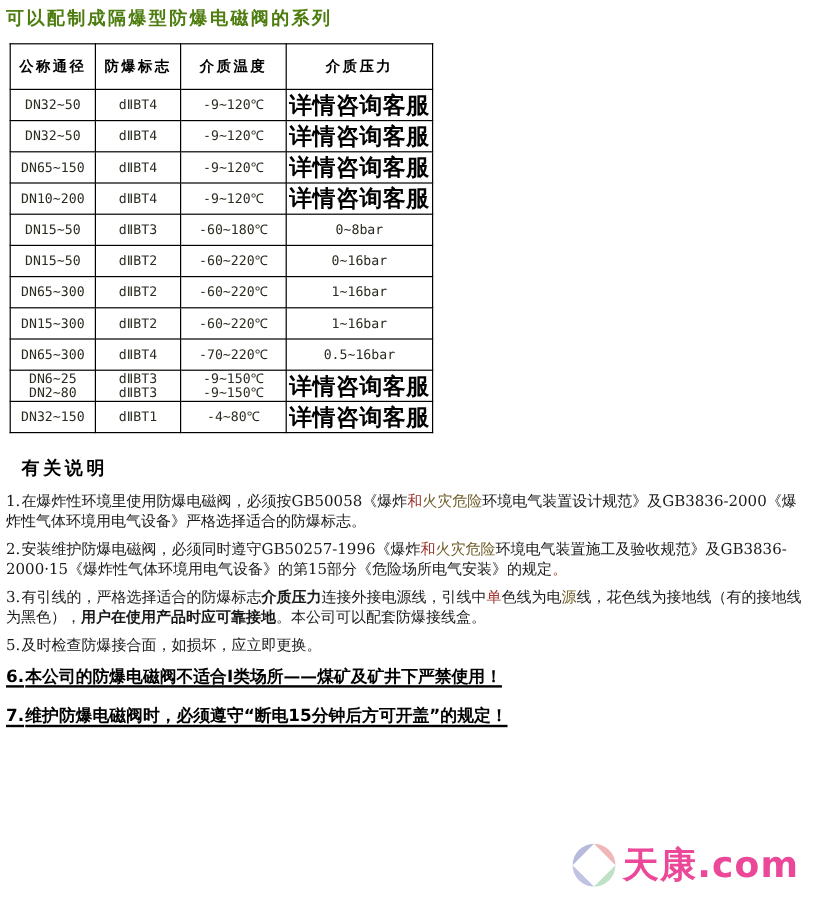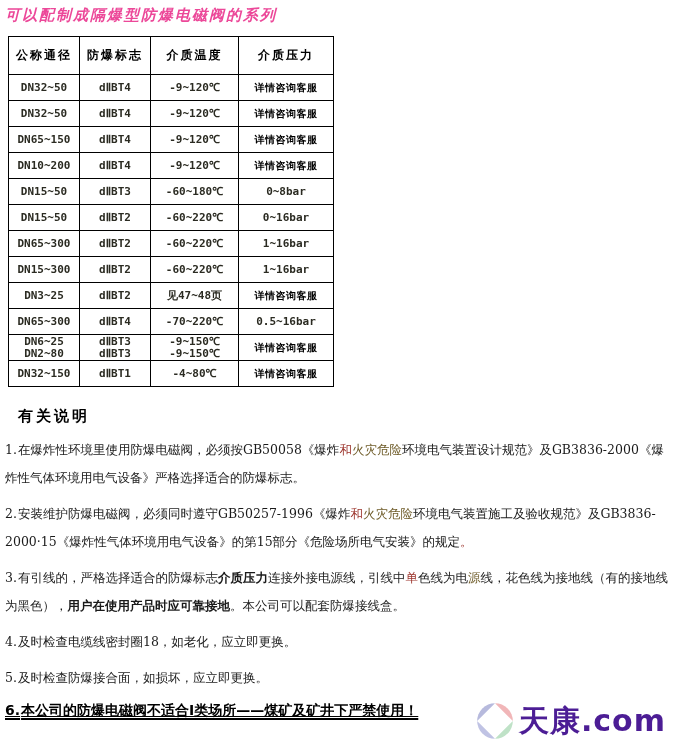--- a/index.html
+++ b/index.html
@@ -11,90 +11,87 @@
     background: #ffffff;
     font-family: "DejaVu Sans", sans-serif;
     color: #1a1a1a;
     overflow: hidden;
   }
   .title {
     padding: 6px 0 0 5px;
     font-size: 15px;
     font-weight: bold;
     letter-spacing: 2px;
-    color: #ec4899;
-    font-style: italic;
+    color: #4d7c0f;
   }
   table.spec {
     border-collapse: collapse;
     margin: 11px 0 0 8px;
     table-layout: fixed;
   }
   table.spec th, table.spec td {
     border: 1px solid #000;
     text-align: center;
     vertical-align: middle;
     padding: 0 2px;
-    font-weight: bold;
   }
   table.spec th {
     height: 38px;
     font-size: 12px;
     font-weight: bold;
     letter-spacing: 2px;
     color: #000;
   }
   table.spec td {
     height: 26px;
     font-size: 11px;
     font-family: "DejaVu Sans Mono", "Liberation Mono", monospace;
     color: #2b2b22;
     white-space: pre-line;
     line-height: 12px;
   }
   table.spec td.contact {
     font-family: "DejaVu Sans", sans-serif;
     font-weight: bold;
-    font-size: 10px;
+    font-size: 19px;
     color: #000;
     letter-spacing: 0.5px;
     white-space: nowrap;
   }
   .col-dn   { width: 71px; }
   .col-mark { width: 71px; }
   .col-temp { width: 88px; }
   .col-pres { width: 95px; }
 
   .notes-heading {
     margin: 20px 0 10px 18px;
     font-size: 15px;
     font-weight: bold;
     letter-spacing: 3px;
     color: #000;
   }
   .note {
     margin: 0 4px 8px 5px;
     font-size: 12.5px;
-    line-height: 28px;
+    line-height: 16px;
     font-family: "DejaVu Serif", "Liberation Serif", serif;
     color: #1a1a1a;
   }
   .note .note-num { margin-right: 1px; }
   .note .seg-bold {
     font-weight: bold;
     font-family: "DejaVu Sans", sans-serif;
   }
   .note.emphasis {
     font-family: "DejaVu Sans", sans-serif;
     font-weight: bold;
     font-size: 14px;
     line-height: 20px;
     margin-bottom: 13px;
     color: #000;
-    text-decoration: underline;
   }
   .note.emphasis .note-inner {
     text-decoration: underline;
     text-underline-offset: 3px;
     text-decoration-thickness: 1.5px;
   }
   .watermark {
     position: absolute;
     right: 14px;
     bottom: 6px;
@@ -175,26 +172,20 @@
           <td>-60~220℃</td>
           <td>1~16bar</td>
         </tr>
         <tr>
           <td>DN15~300</td>
           <td>dⅡBT2</td>
           <td>-60~220℃</td>
           <td>1~16bar</td>
         </tr>
         <tr>
-          <td>DN3~25</td>
-          <td>dⅡBT2</td>
-          <td>见47~48页</td>
-          <td class="contact">详情咨询客服</td>
-        </tr>
-        <tr>
           <td>DN65~300</td>
           <td>dⅡBT4</td>
           <td>-70~220℃</td>
           <td>0.5~16bar</td>
         </tr>
         <tr>
           <td>DN6~25
 DN2~80</td>
           <td>dⅡBT3
 dⅡBT3</td>
@@ -210,28 +201,28 @@
         </tr>
       </tbody>
   </table>
 
   <div class="notes-heading">有关说明</div>
 
   <div id="notes">
       <p class="note "><span class="note-inner"><span class="note-num">1.</span><span>在爆炸性环境里使用防爆电磁阀，必须按GB50058《爆炸</span><span style="color: rgb(156, 52, 44);">和</span><span style="color: rgb(110, 91, 40);">火灾危险</span><span>环境电气装置设计规范》及GB3836-2000《爆炸性气体环境用电气设备》严格选择适合的防爆标志。</span></span></p>
       <p class="note "><span class="note-inner"><span class="note-num">2.</span><span>安装维护防爆电磁阀，必须同时遵守GB50257-1996《爆炸</span><span style="color: rgb(156, 52, 44);">和</span><span style="color: rgb(110, 91, 40);">火灾危险</span><span>环境电气装置施工及验收规范》及GB3836-2000·15《爆炸性气体环境用电气设备》的第15部分《危险场所电气安装》的规定</span><span style="color: rgb(156, 52, 44);">。</span></span></p>
       <p class="note "><span class="note-inner"><span class="note-num">3.</span><span>有引线的，严格选择适合的防爆标志</span><span class="seg-bold">介质压力</span><span>连接外接电源线，引线中</span><span style="color: rgb(156, 52, 44);">单</span><span>色线为电</span><span style="color: rgb(110, 91, 40);">源</span><span>线，花色线为接地线（有的接地线为黑色），</span><span class="seg-bold">用户在使用产品时应可靠接地</span><span>。本公司可以配套防爆接线盒。</span></span></p>
-      <p class="note "><span class="note-inner"><span class="note-num">4.</span><span>及时检查电缆线密封圈18，如老化，应立即更换。</span></span></p>
       <p class="note "><span class="note-inner"><span class="note-num">5.</span><span>及时检查防爆接合面，如损坏，应立即更换。</span></span></p>
       <p class="note emphasis"><span class="note-inner"><span class="note-num">6.</span><span>本公司的防爆电磁阀不适合Ⅰ类场所——煤矿及矿井下严禁使用！</span></span></p>
+      <p class="note emphasis"><span class="note-inner"><span class="note-num">7.</span><span>维护防爆电磁阀时，必须遵守“断电15分钟后方可开盖”的规定！</span></span></p>
     </div>
 
   <div class="watermark">
     <svg width="42" height="42" viewBox="0 0 40 40">
       <path id="wm-tl" d="M20,3 A17,17 0 0 0 3,20 Z" fill="#b7badd"></path>
       <path id="wm-tr" d="M20,3 A17,17 0 0 1 37,20 Z" fill="#f1b6b8"></path>
       <path id="wm-bl" d="M3,20 A17,17 0 0 0 20,37 Z" fill="#c0c3e4"></path>
       <path id="wm-br" d="M37,20 A17,17 0 0 1 20,37 Z" fill="#bfe2c7"></path>
     </svg>
-    <span class="watermark-text" id="wm-text" style="color: #4c1d95;">天康.com</span>
+    <span class="watermark-text" id="wm-text" style="color: #ec4899;">天康.com</span>
   </div>
 
 </div>
 
 </body></html>

